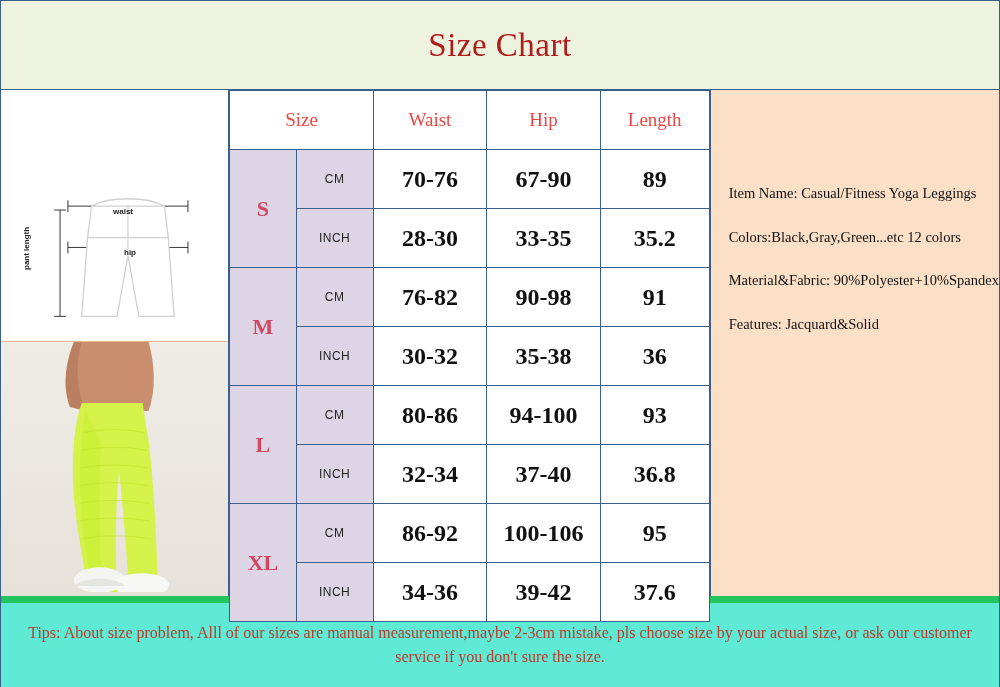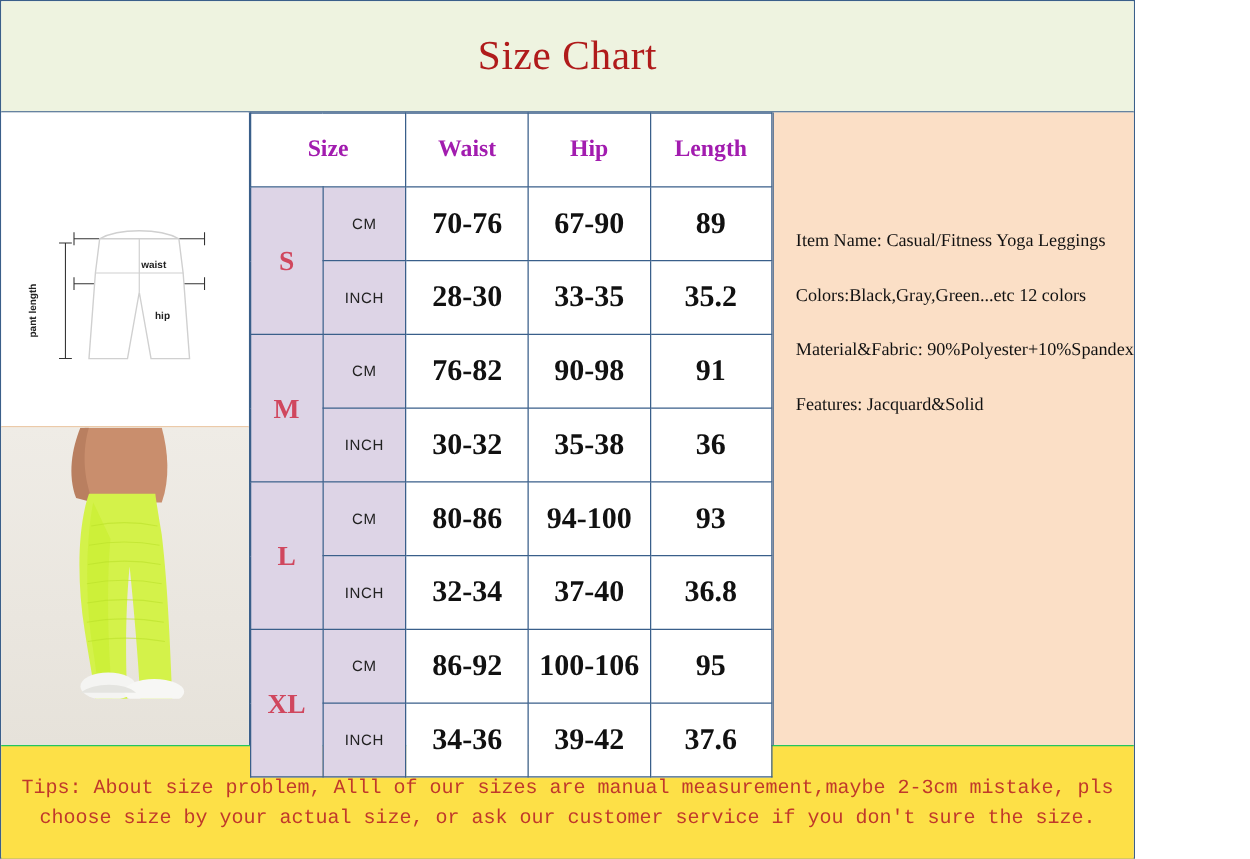--- a/index.html
+++ b/index.html
@@ -8,21 +8,21 @@
     background: #ffffff;
   }
   body {
     width: 1000px;
     height: 687px;
     font-family: "Liberation Serif", serif;
     overflow: hidden;
   }
   .chart {
     position: relative;
-    width: 908px;
+    width: 1000px;
     height: 687px;
     box-sizing: border-box;
     border: 1px solid #3a5f8a;
     background: #ffffff;
   }
   
   .title-bar {
     height: 89px;
     background: #eef3e0;
     border-bottom: 1px solid #3a5f8a;
@@ -98,22 +98,22 @@
   .size-table td, .size-table th {
     border: 1px solid #3a5f8a;
     text-align: center;
     vertical-align: middle;
     padding: 0;
   }
   .hdr-row th {
     height: 58px;
     background: #ffffff;
     font-size: 19px;
-    font-weight: bold;
-    color: #a21caf;
+    font-weight: normal;
+    color: #ef4444;
   }
   .col-size   { width: 67px; }
   .col-unit   { width: 78px; }
   .col-waist  { width: 115px; }
   .col-hip    { width: 115px; }
   .col-length { width: 110px; }
   .size-cell {
     background: #ddd4e6;
     color: #d0475e;
     font-size: 22px;
@@ -146,28 +146,27 @@
   .info-item {
     font-size: 14.5px;
     color: #111;
     line-height: 1.15;
     margin-bottom: 27px;
     white-space: nowrap;
   }
   
   .tips {
     height: 91px;
-    background: #fde047;
-    border-top: 1px solid #22c55e;
+    background: #5eead4;
+    border-top: 7px solid #22c55e;
     box-sizing: border-box;
     display: flex;
     align-items: center;
     justify-content: center;
     padding: 0 14px;
-    font-family: Liberation Mono, monospace;
   }
   .tips-text {
     color: #c0392b;
     font-size: 16px;
     line-height: 1.5;
     text-align: center;
   }
 </style>
 </head>
 <body>

